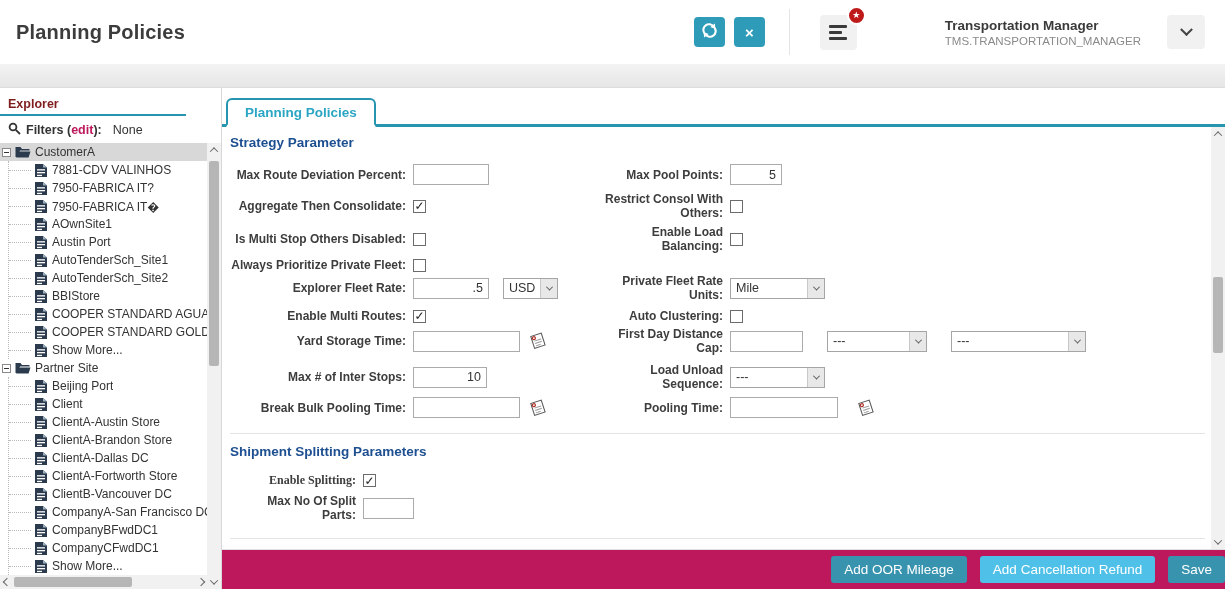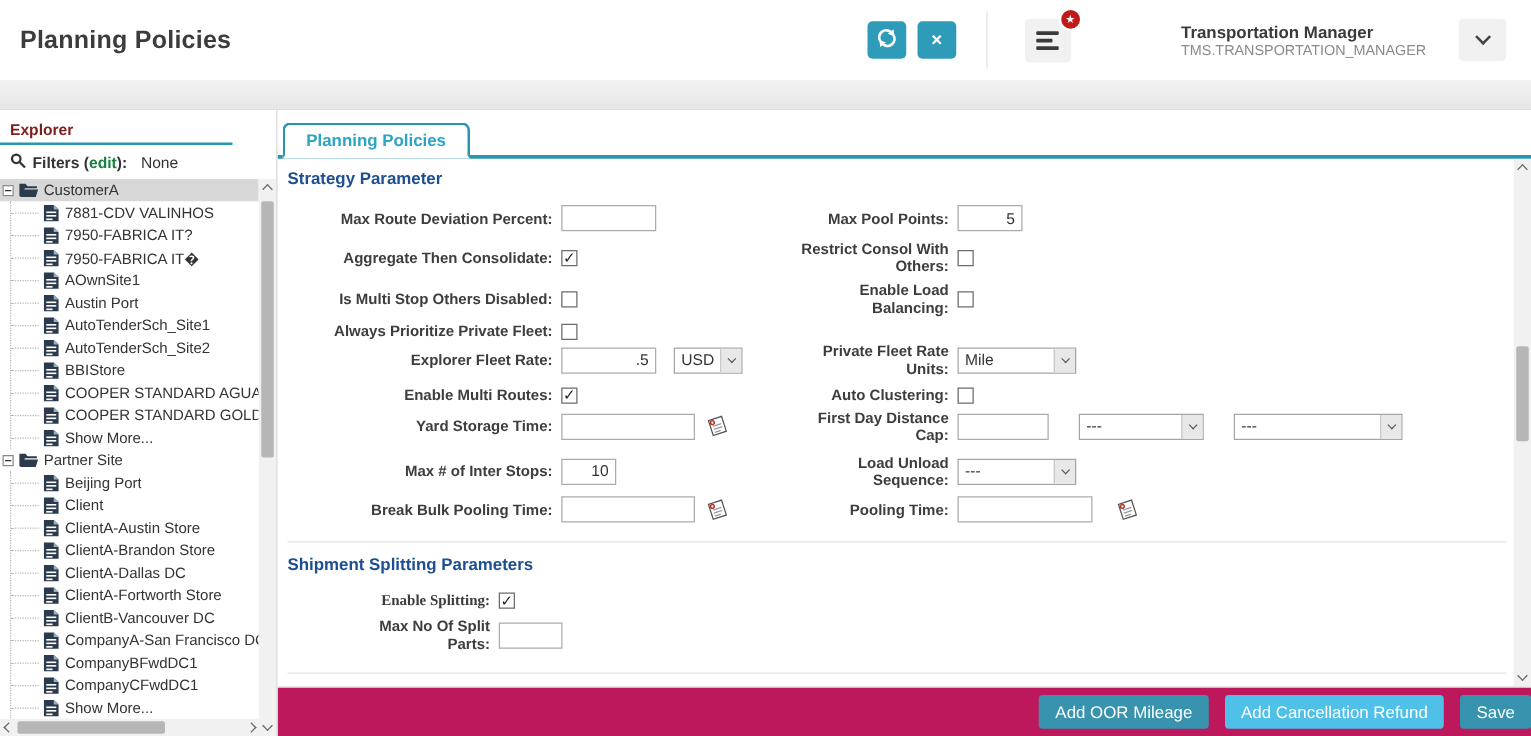--- a/index.html
+++ b/index.html
@@ -30,21 +30,21 @@
 
   
   .body { flex:1; display:flex; min-height:0; }
 
   
   .explorer { width:222px; flex:0 0 auto; border-right:1px solid #d8d8d8; display:flex; flex-direction:column; position:relative; background:#fff; }
   .exp-title { font-size:12.5px; font-weight:bold; color:#7f1d1d; padding:9px 8px 3px 8px; }
   .exp-underline { border-bottom:2px solid #2795b0; width:186px; }
   .filters-row { display:flex; align-items:center; gap:5px; padding:6px 8px 5px 8px; font-size:12.5px; color:#333; }
   .filters-label { font-weight:bold; }
-  .edit-link { color:#15803d; font-weight:bold; cursor:pointer; }
+  .edit-link { color:#be185d; font-weight:bold; cursor:pointer; }
   .filters-value { margin-left:6px; }
   .tree-zone { position:relative; flex:1; overflow:hidden; }
   .tree { position:absolute; left:0; top:0; right:14px; bottom:0; overflow:hidden; }
   .trow { height:18px; display:flex; align-items:center; font-size:12px; color:#333; white-space:nowrap; cursor:pointer; }
   .trow.root { padding-left:2px; gap:4px; }
   .trow.selected { background:#d8d8d8; }
   .kids { margin-left:8px; border-left:1px dotted #b9b9b9; }
   .kids .trow { padding-left:26px; gap:5px; position:relative; }
   .kids .trow::before { content:""; position:absolute; left:0; top:9px; width:22px; border-top:1px dotted #b9b9b9; }
   .expander { width:9px; height:9px; border:1px solid #8a8a8a; background:#fff; position:relative; flex:0 0 auto; }
@@ -69,21 +69,21 @@
   .main { flex:1; display:flex; flex-direction:column; min-width:0; }
   .tabrow { height:39px; flex:0 0 auto; display:flex; align-items:flex-end; border-bottom:3px solid #2795b0; padding-left:4px; }
   .tab { position:relative; z-index:1; margin-bottom:-3px; background:#fff; border:2px solid #2795b0; border-bottom:3px solid #fff; border-radius:6px 6px 0 0; padding:5px 17px 4px 17px; color:#2aa5c4; font-size:13.5px; font-weight:bold; cursor:pointer; }
   .scrollarea { flex:1; position:relative; overflow:hidden; border-bottom:1px solid #e0e0e0; }
   .form-content { position:absolute; left:0; top:0; right:14px; bottom:0; overflow:hidden; padding:8px 0 0 8px; }
   .main-vsb { right:0; top:0; bottom:0; }
   .section-heading { color:#1d4f91; font-size:13.5px; font-weight:bold; margin-bottom:14px; }
   .hdivider { border-top:1px solid #e4e4e4; margin:15px 0 10px 0; margin-right:6px; }
   .frow { display:flex; align-items:center; }
   .frow .lab { font-size:12px; font-weight:bold; color:#3d3d3d; text-align:right; flex:0 0 auto; }
-  .lab-l { width:176px; margin-right:7px;margin-left:36px; }
+  .lab-l { width:176px; margin-right:7px; }
   .ctrl-l { width:180px; display:flex; align-items:center; gap:14px; flex:0 0 auto; }
   .lab-r { width:130px; margin-right:7px; }
   .ctrl-r { display:flex; align-items:center; gap:24px; }
   .tinput { height:21px; border:1px solid #ababab; background:#fff; font-size:12.5px; color:#333; display:flex; align-items:center; padding:0 5px; }
   .tinput.r { justify-content:flex-end; }
   .cb { width:13px; height:13px; border:1px solid #6b6b6b; background:#fff; display:flex; align-items:center; justify-content:center; font-size:12px; line-height:10px; color:#222; cursor:pointer; }
   .tselect { height:21px; border:1px solid #a5a5a5; background:#fff; display:flex; align-items:stretch; cursor:pointer; }
   .sel-val { flex:1; font-size:12.5px; color:#333; display:flex; align-items:center; padding:0 5px; overflow:hidden; }
   .sel-arrow { width:17px; background:#e8e8e8; border-left:1px solid #c8c8c8; display:flex; align-items:center; justify-content:center; }
   .sel-arrow .ar { width:5px; height:5px; border-color:#555; }
@@ -571,21 +571,21 @@
                     <span class="sel-val">---</span>
                     <span class="sel-arrow">
                       <span class="ar down" style="transform:rotate(45deg) translate(-1px,-1px);"></span>
                     </span>
                   </div>
                 </div>
               </div>
               <div class="frow" style="margin-bottom: 6px;">
                 <div class="lab lab-l">Max # of Inter Stops:</div>
                 <div class="ctrl-l">
-                  <div class="tinput r" style="width: 44px;">10</div>
+                  <div class="tinput r" style="width: 74px;">10</div>
                 </div>
                 <div class="lab lab-r">Load Unload Sequence:</div>
                 <div class="ctrl-r">
                   <div class="tselect" style="width: 95px;">
                     <span class="sel-val">---</span>
                     <span class="sel-arrow">
                       <span class="ar down" style="transform:rotate(45deg) translate(-1px,-1px);"></span>
                     </span>
                   </div>
                 </div>

